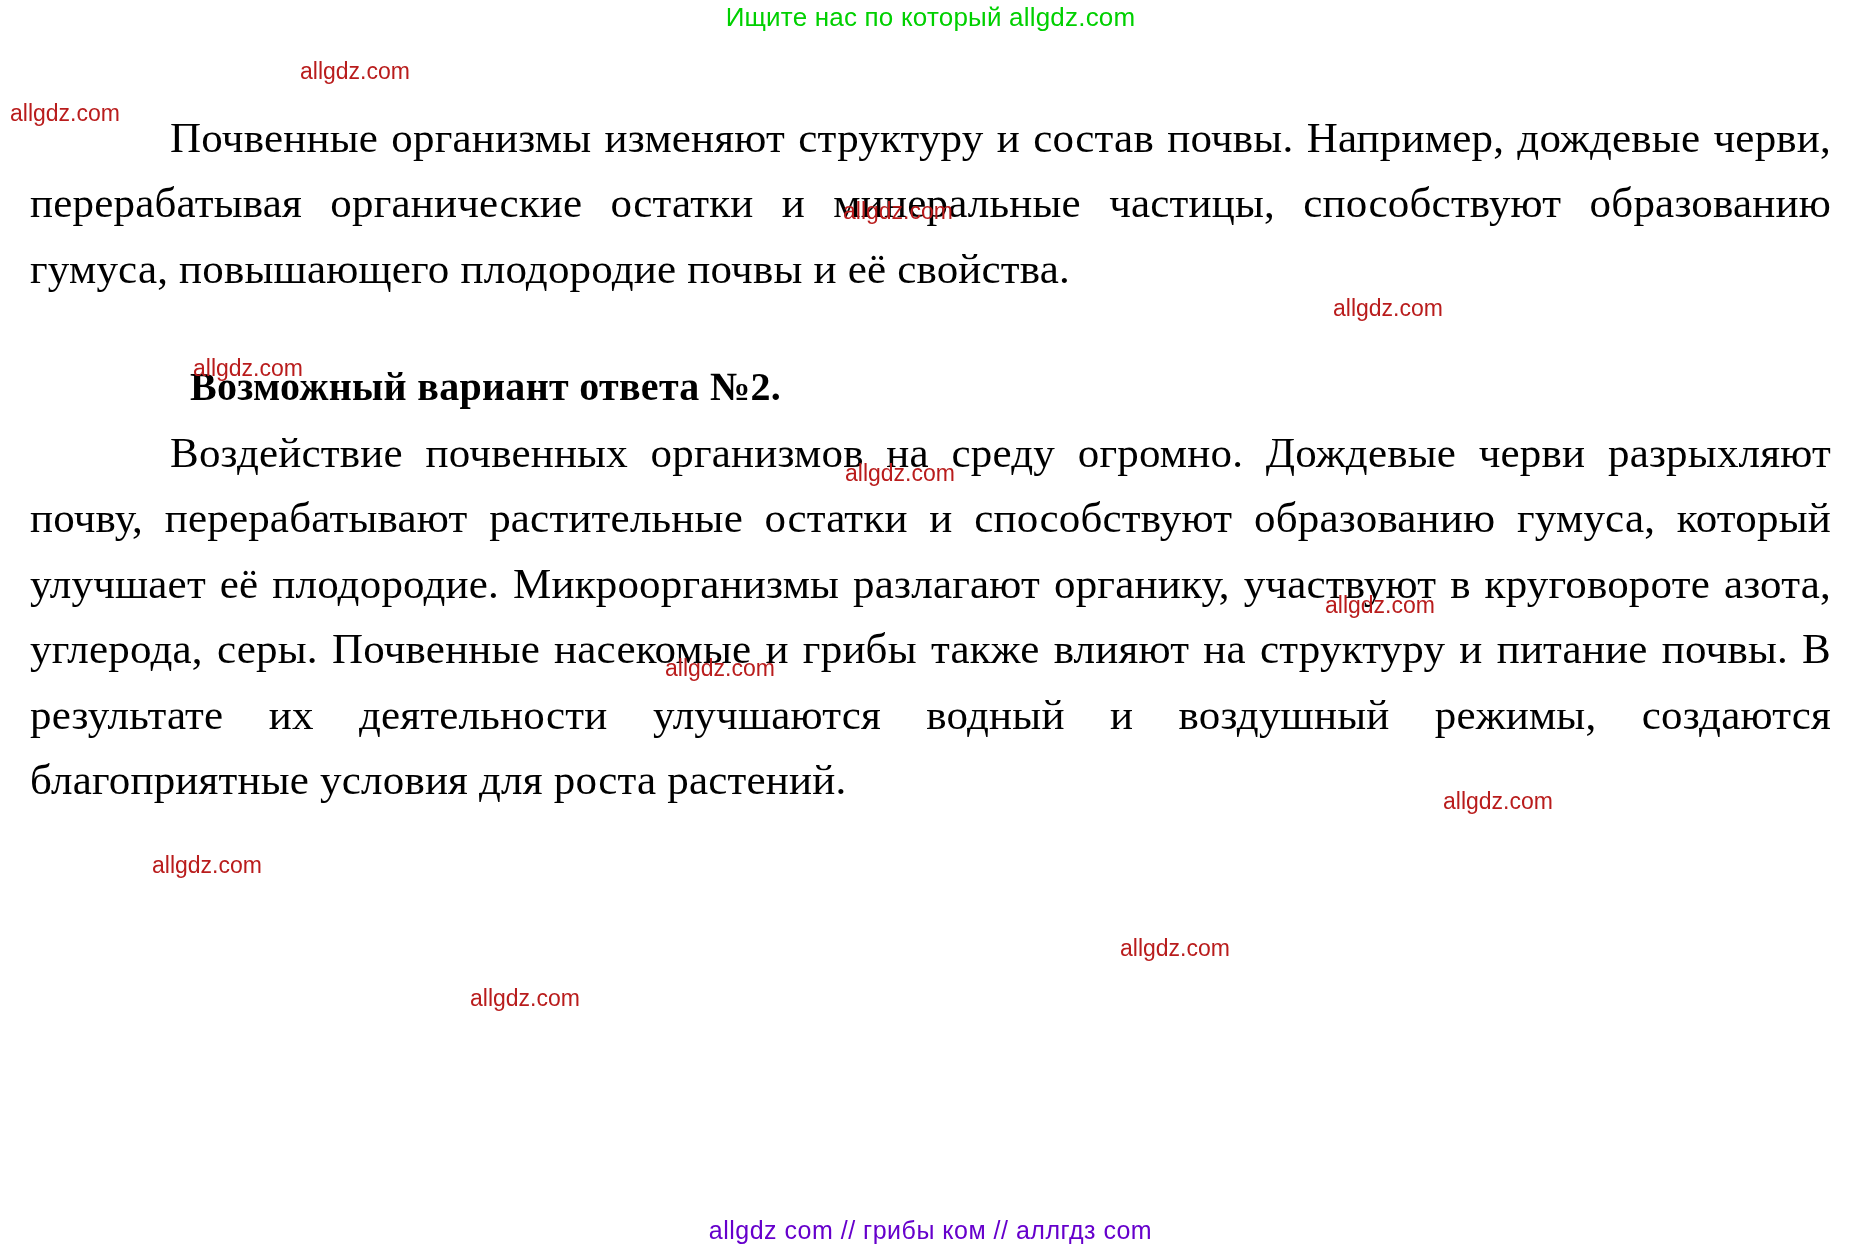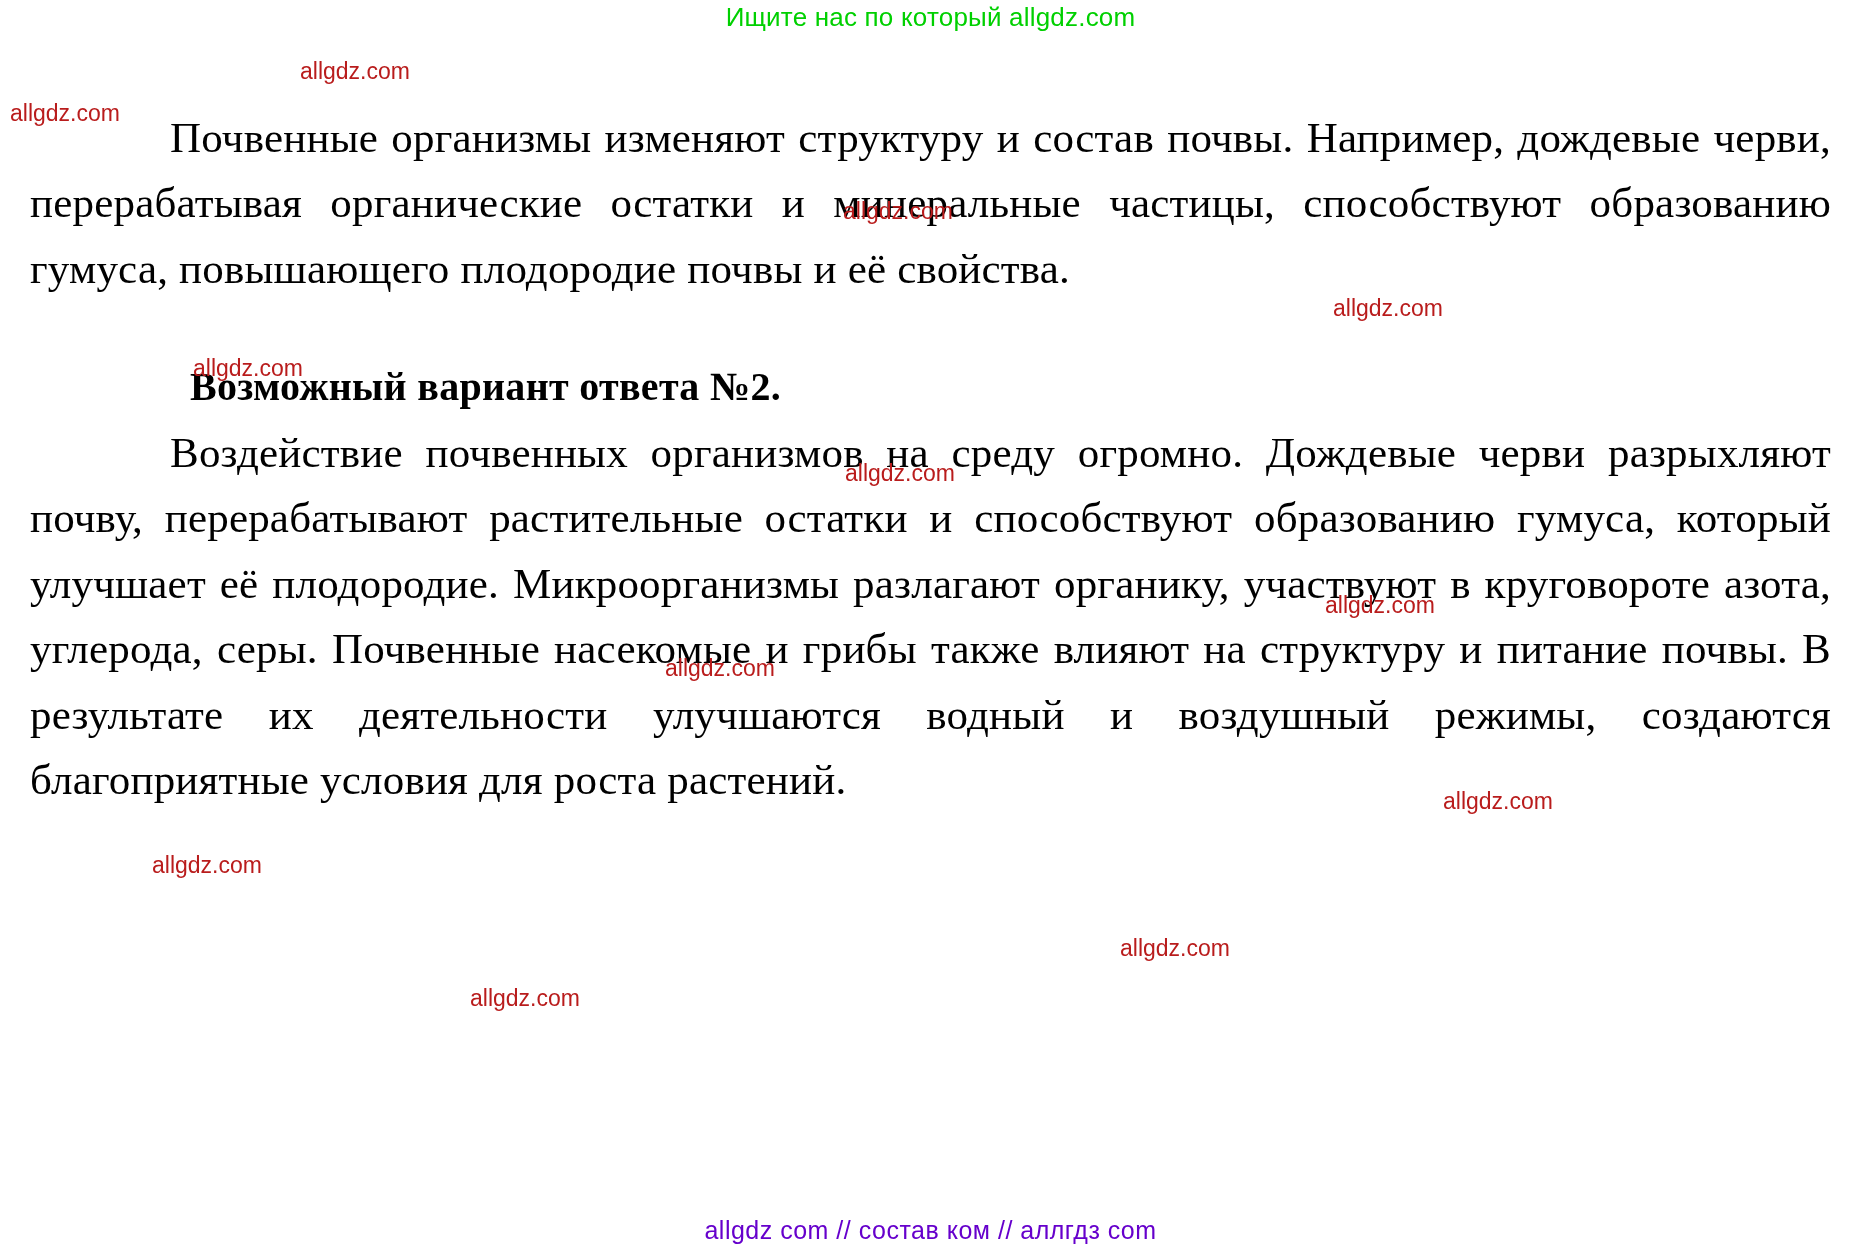--- a/index.html
+++ b/index.html
@@ -101,15 +101,15 @@
       <div class="wm" style="left: 193px; top: 355px;">allgdz.com</div>
       <div class="wm" style="left: 845px; top: 460px;">allgdz.com</div>
       <div class="wm" style="left: 1325px; top: 592px;">allgdz.com</div>
       <div class="wm" style="left: 665px; top: 655px;">allgdz.com</div>
       <div class="wm" style="left: 1443px; top: 788px;">allgdz.com</div>
       <div class="wm" style="left: 152px; top: 852px;">allgdz.com</div>
       <div class="wm" style="left: 1120px; top: 935px;">allgdz.com</div>
       <div class="wm" style="left: 470px; top: 985px;">allgdz.com</div>
     </div>
 
-  <div class="bottom-line">allgdz com  //  состав ком  //  аллгдз com</div>
+  <div class="bottom-line">allgdz com  //  грибы ком  //  аллгдз com</div>
 
 </div>
 
 </body></html>

